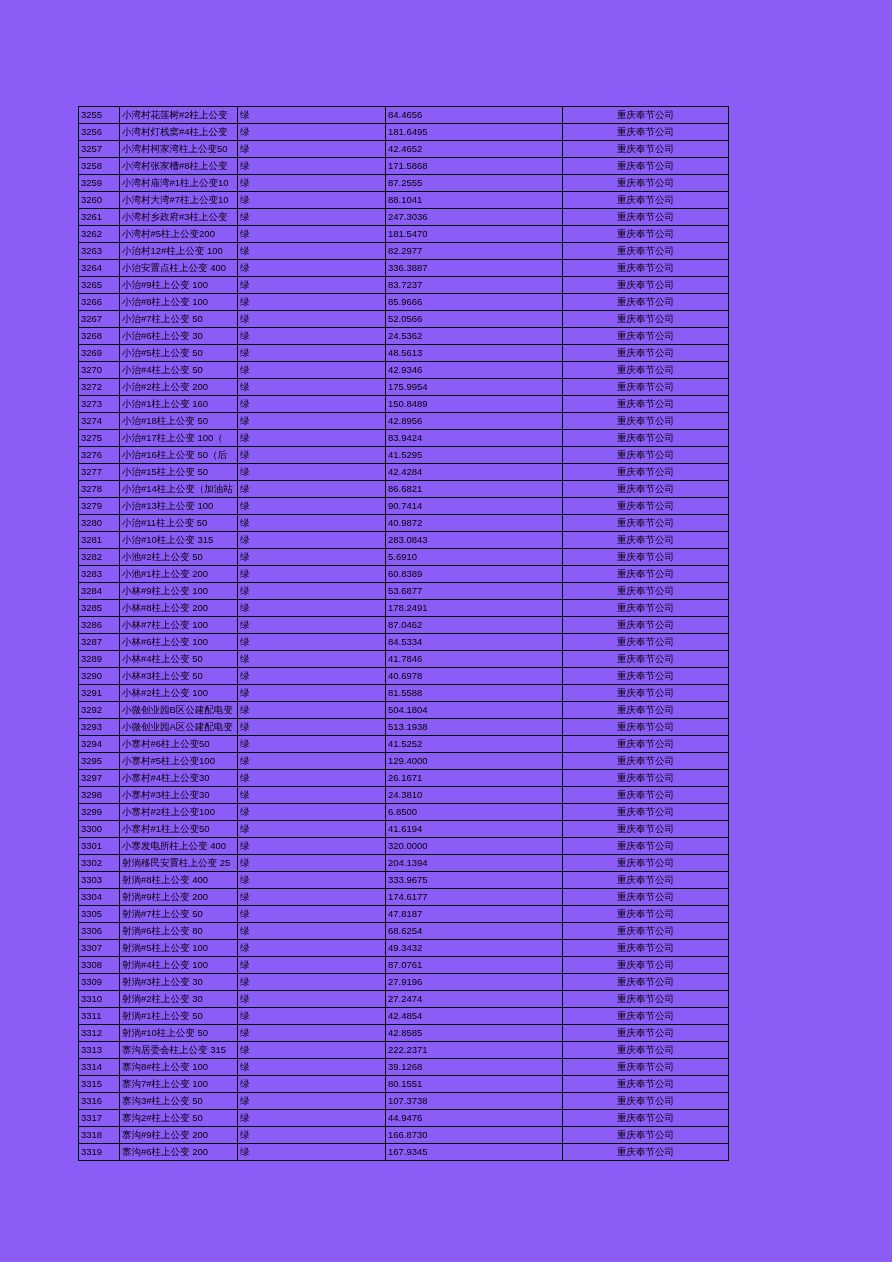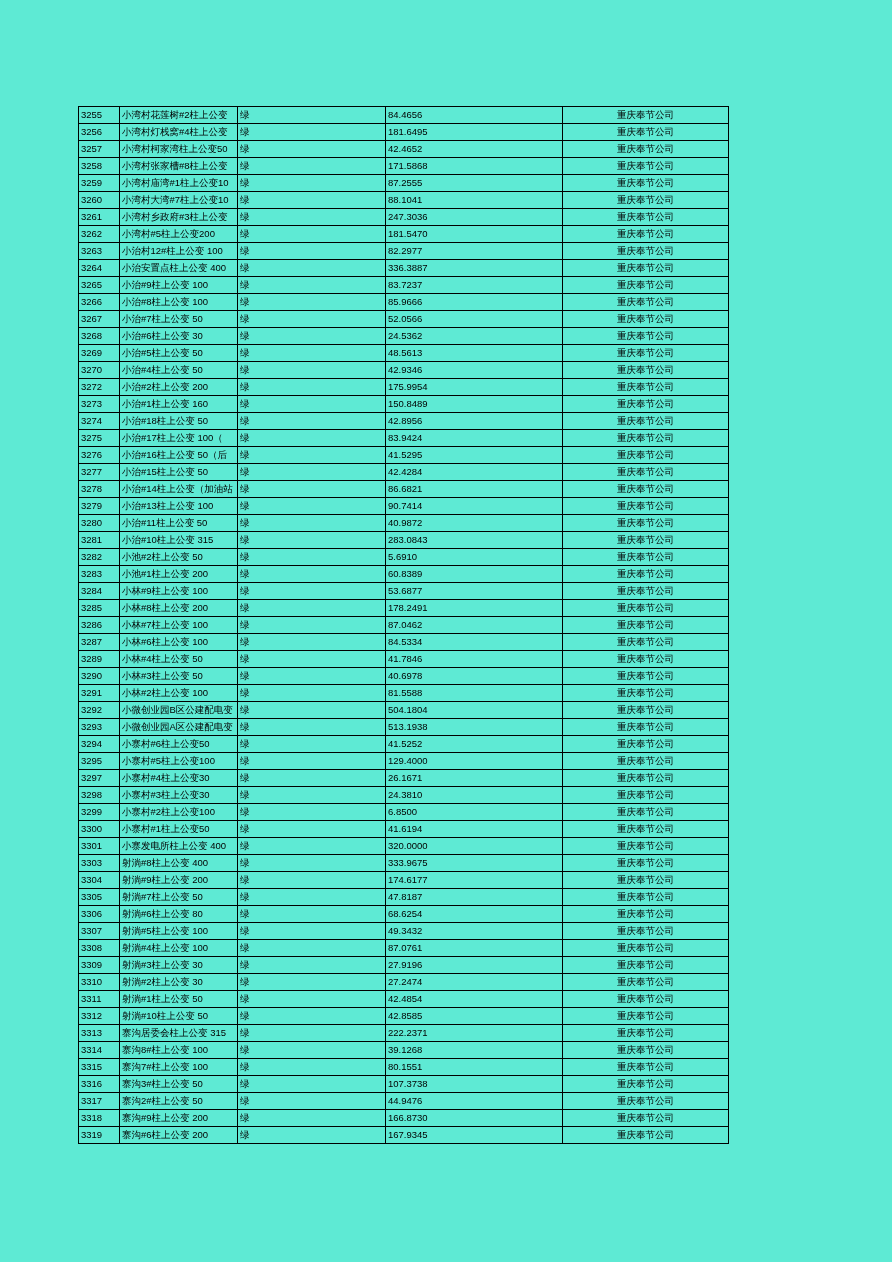--- a/index.html
+++ b/index.html
@@ -10,21 +10,21 @@
   body {
     width: 892px;
     height: 1262px;
     font-family: "Liberation Sans", sans-serif;
     color: #000000;
   }
   .page {
     position: relative;
     width: 892px;
     height: 1262px;
-    background: #5eead4;
+    background: #8b5cf6;
     box-sizing: border-box;
   }
   .table-wrap {
     position: absolute;
     left: 78px;
     top: 106px;
     width: 650px;
   }
   table.data {
     border-collapse: collapse;
@@ -369,20 +369,27 @@
             <td class="org-cell">重庆奉节公司</td>
           </tr>
           <tr>
             <td class="id-cell">3301</td>
             <td class="name-cell">小寨发电所柱上公变  400</td>
             <td class="cat-cell">绿</td>
             <td class="val-cell">320.0000</td>
             <td class="org-cell">重庆奉节公司</td>
           </tr>
           <tr>
+            <td class="id-cell">3302</td>
+            <td class="name-cell">射淌移民安置柱上公变 25</td>
+            <td class="cat-cell">绿</td>
+            <td class="val-cell">204.1394</td>
+            <td class="org-cell">重庆奉节公司</td>
+          </tr>
+          <tr>
             <td class="id-cell">3303</td>
             <td class="name-cell">射淌#8柱上公变 400</td>
             <td class="cat-cell">绿</td>
             <td class="val-cell">333.9675</td>
             <td class="org-cell">重庆奉节公司</td>
           </tr>
           <tr>
             <td class="id-cell">3304</td>
             <td class="name-cell">射淌#9柱上公变 200</td>
             <td class="cat-cell">绿</td>

